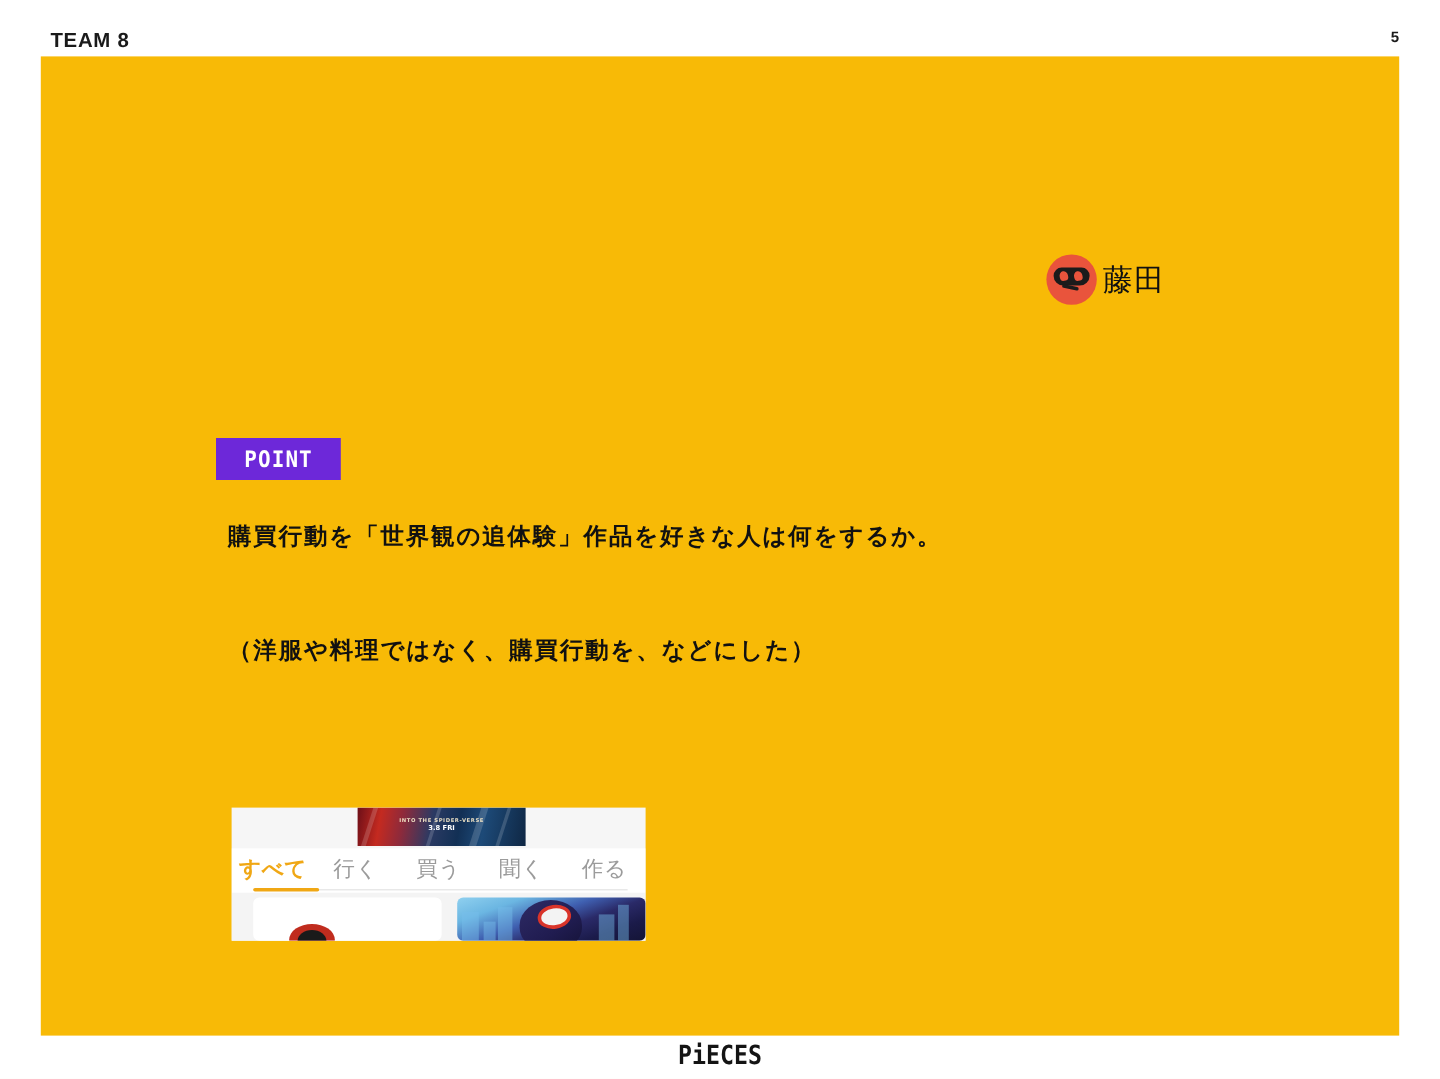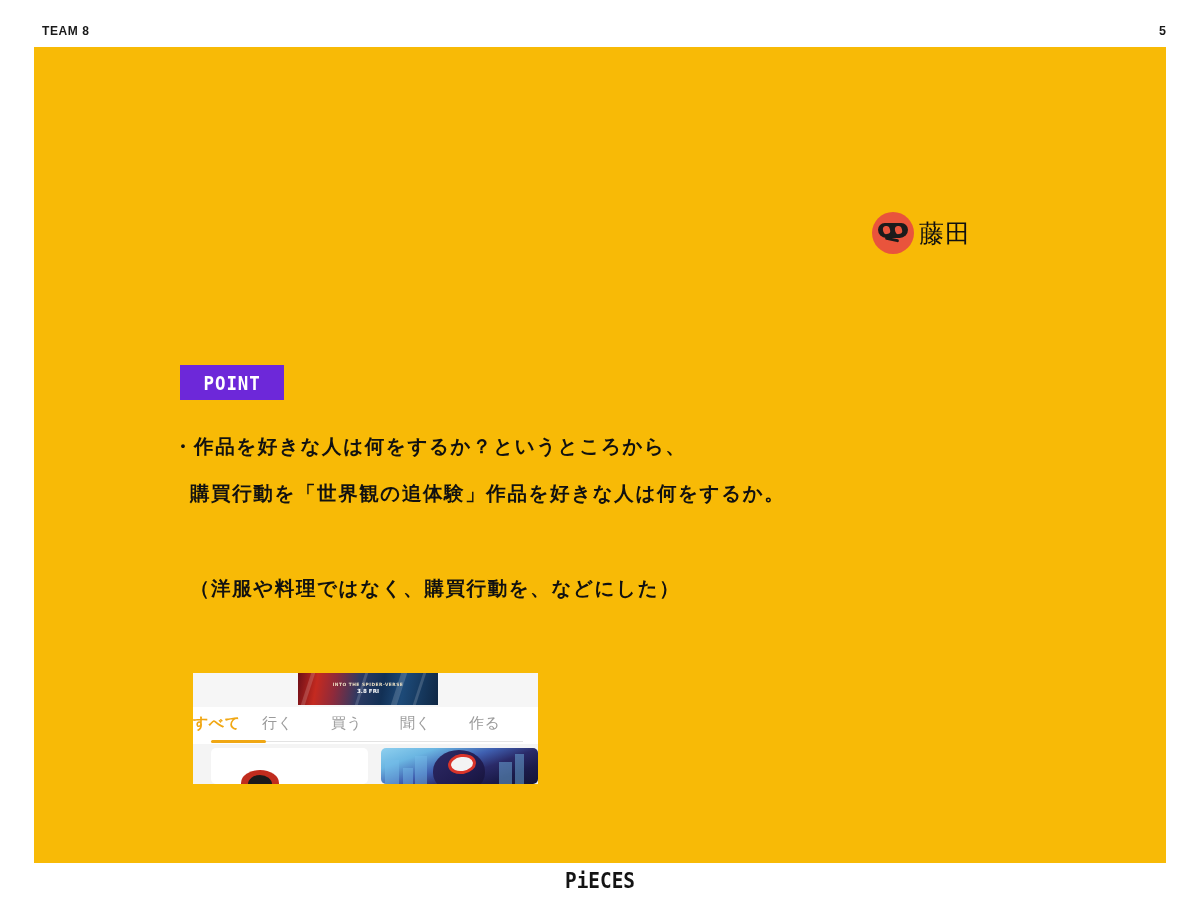--- a/index.html
+++ b/index.html
@@ -23,21 +23,21 @@
   .topbar {
     position: absolute;
     left: 0; top: 0;
     width: 1200px;
     height: 47px;
   }
   .team-label {
     position: absolute;
     left: 42px;
     top: 24px;
-    font-size: 12px;
+    font-size: 17px;
     font-weight: 700;
     letter-spacing: 0.6px;
     color: #1a1a1a;
     white-space: nowrap;
   }
   .page-number {
     position: absolute;
     right: 34px;
     top: 24px;
     font-size: 12.5px;
@@ -229,22 +229,23 @@
     left: 0;
     top: 34px;
     width: 345px;
     height: 33px;
     background: #ffffff;
     display: flex;
     align-items: center;
   }
   .tab {
     flex: 1;
+    text-align: center;
     font-family: "DejaVu Sans", sans-serif;
-    font-size: 15px;
+    font-size: 18px;
     font-weight: 500;
     color: #9b9b9b;
     letter-spacing: 0.5px;
     white-space: nowrap;
   }
   .tab.active { color: #F0A714; font-weight: 700; }
   .tab-underline-wrap {
     position: absolute;
     left: 0;
     top: 67px;
@@ -379,21 +380,20 @@
         <div class="avatar-name">藤田</div>
       </div>
     </div>
 
     <div class="point-badge">
       <span>POINT</span>
     </div>
 
     <div class="body-copy">
       <div class="copy-block">
-        <div class="copy-line">・作品を好きな人は何をするか？というところから、</div>
         <div class="copy-line indent">購買行動を「世界観の追体験」作品を好きな人は何をするか。</div>
       </div>
       <div class="copy-gap"></div>
       <div class="copy-block">
         <div class="copy-line indent">（洋服や料理ではなく、購買行動を、などにした）</div>
       </div>
     </div>
 
     <div class="mockup">
 

